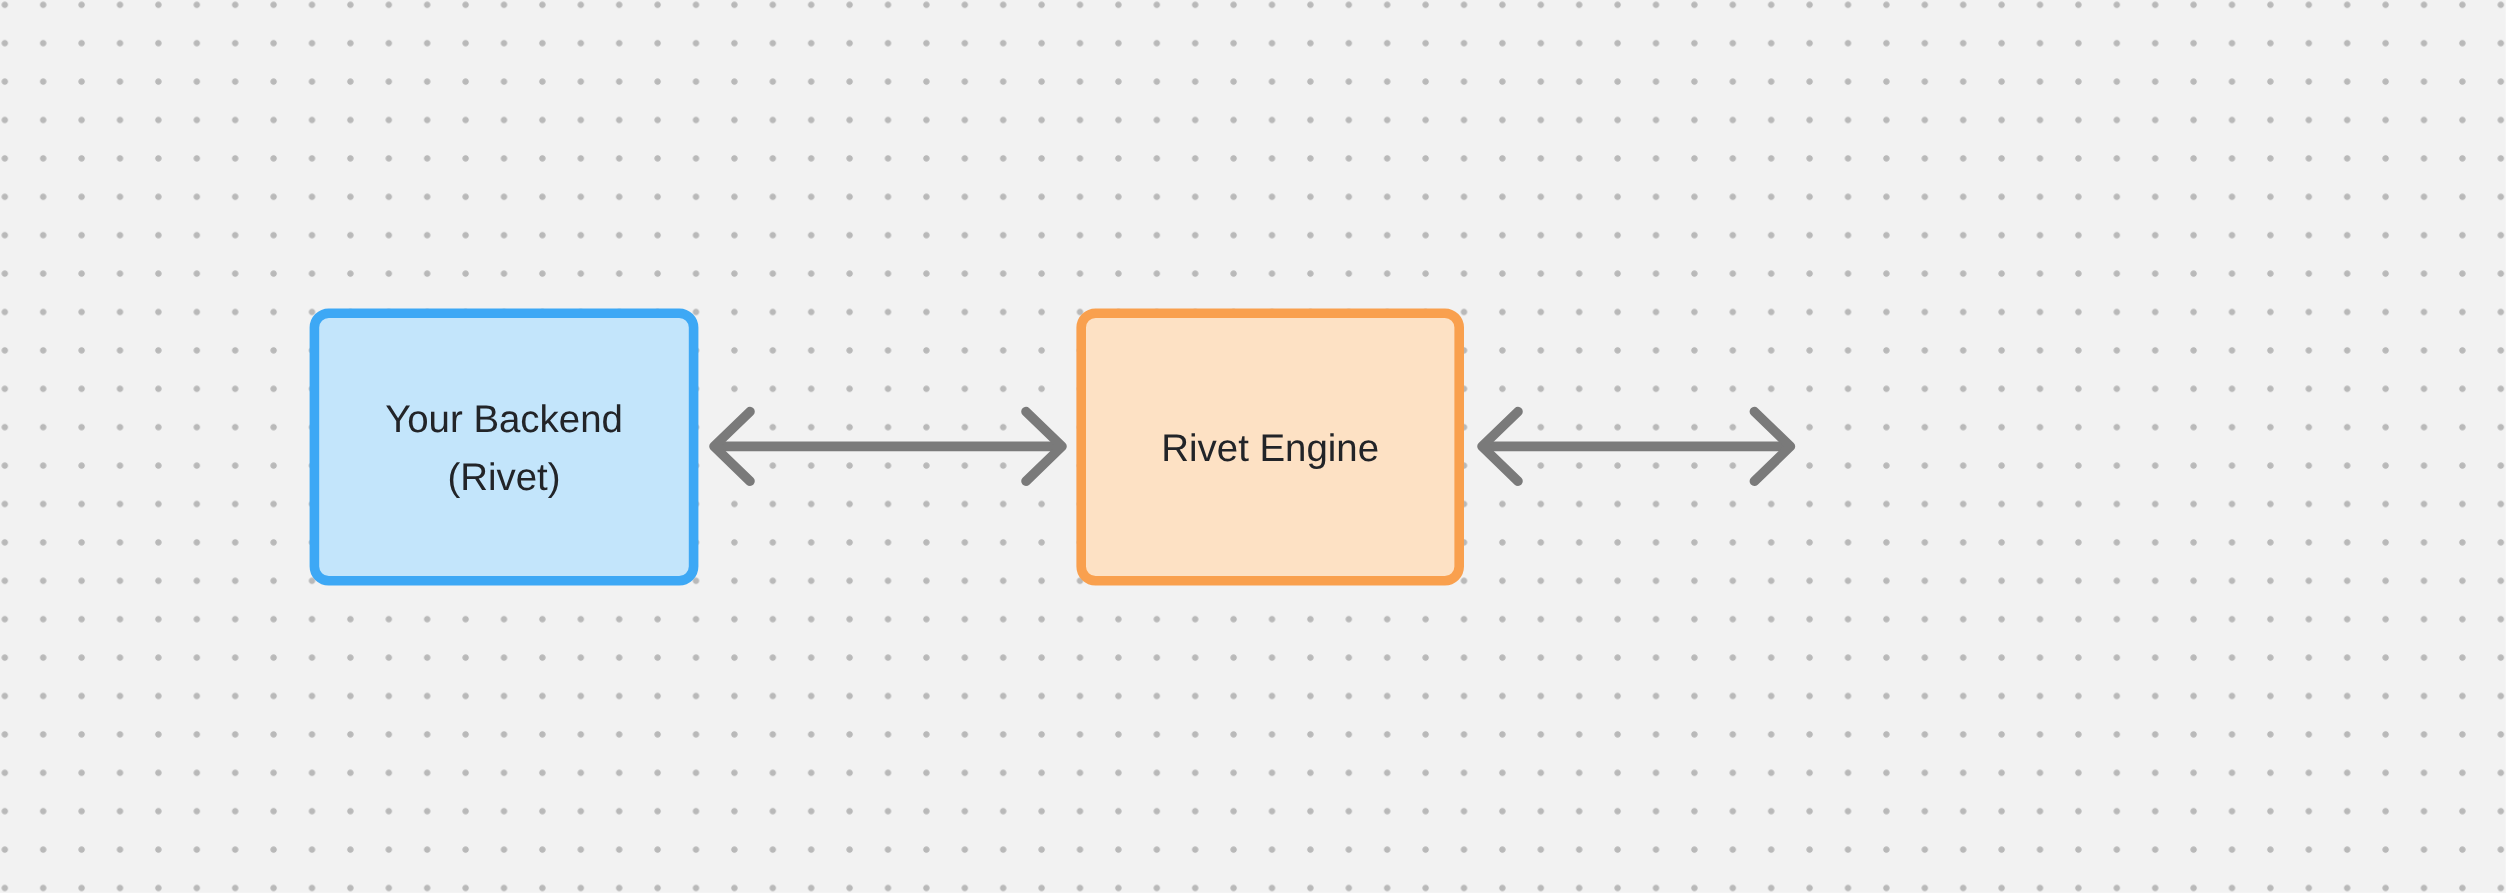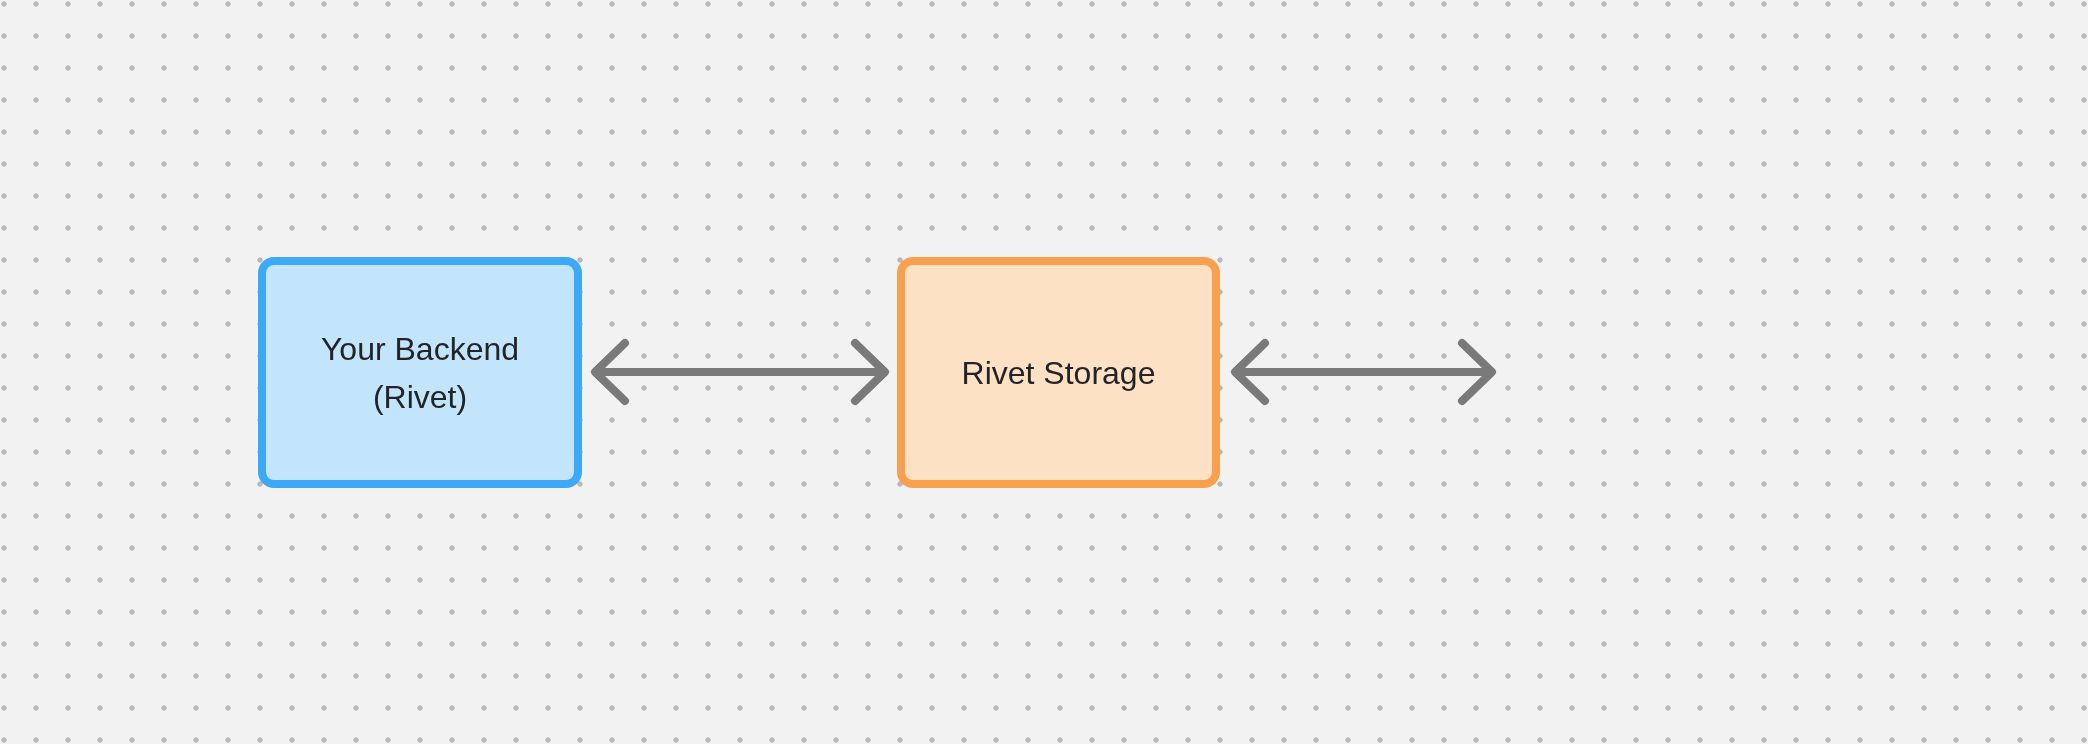--- a/index.html
+++ b/index.html
@@ -49,21 +49,21 @@
 <body>
 
 <div class="canvas">
 
   <div class="node node-backend" style="border-color: rgb(61, 168, 245); background: rgb(195, 229, 251);">
     <span class="node-line">Your Backend</span>
     <span class="node-line">(Rivet)</span>
   </div>
 
   <div class="node node-engine" style="border-color: rgb(249, 160, 78); background: rgb(253, 225, 196);">
-    <span class="node-line">Rivet Storage</span>
+    <span class="node-line">Rivet Engine</span>
   </div>
 
 
   <svg class="arrows" viewBox="0 0 2088 744" xmlns="http://www.w3.org/2000/svg">
     <g stroke="#7A7A7A">
       <line x1="597" y1="372" x2="883" y2="372"></line>
       <polyline points="625,343 595,372 625,401"></polyline>
       <polyline points="855,343 885,372 855,401"></polyline>
     </g>
     <g stroke="#7A7A7A">

